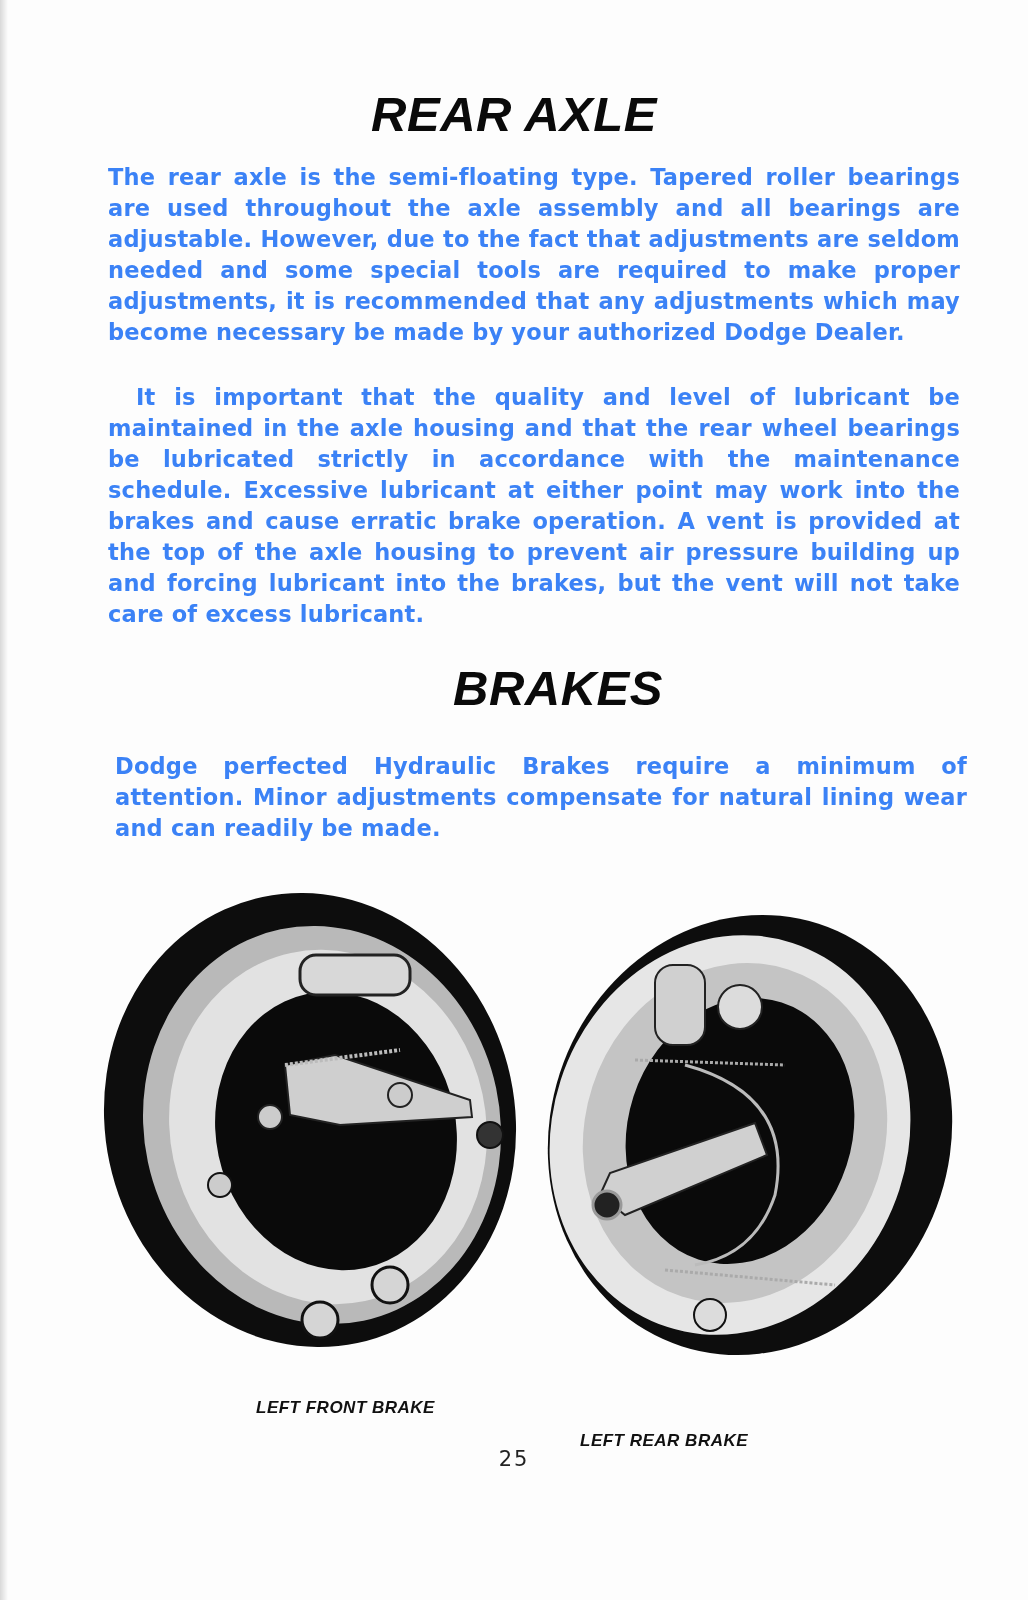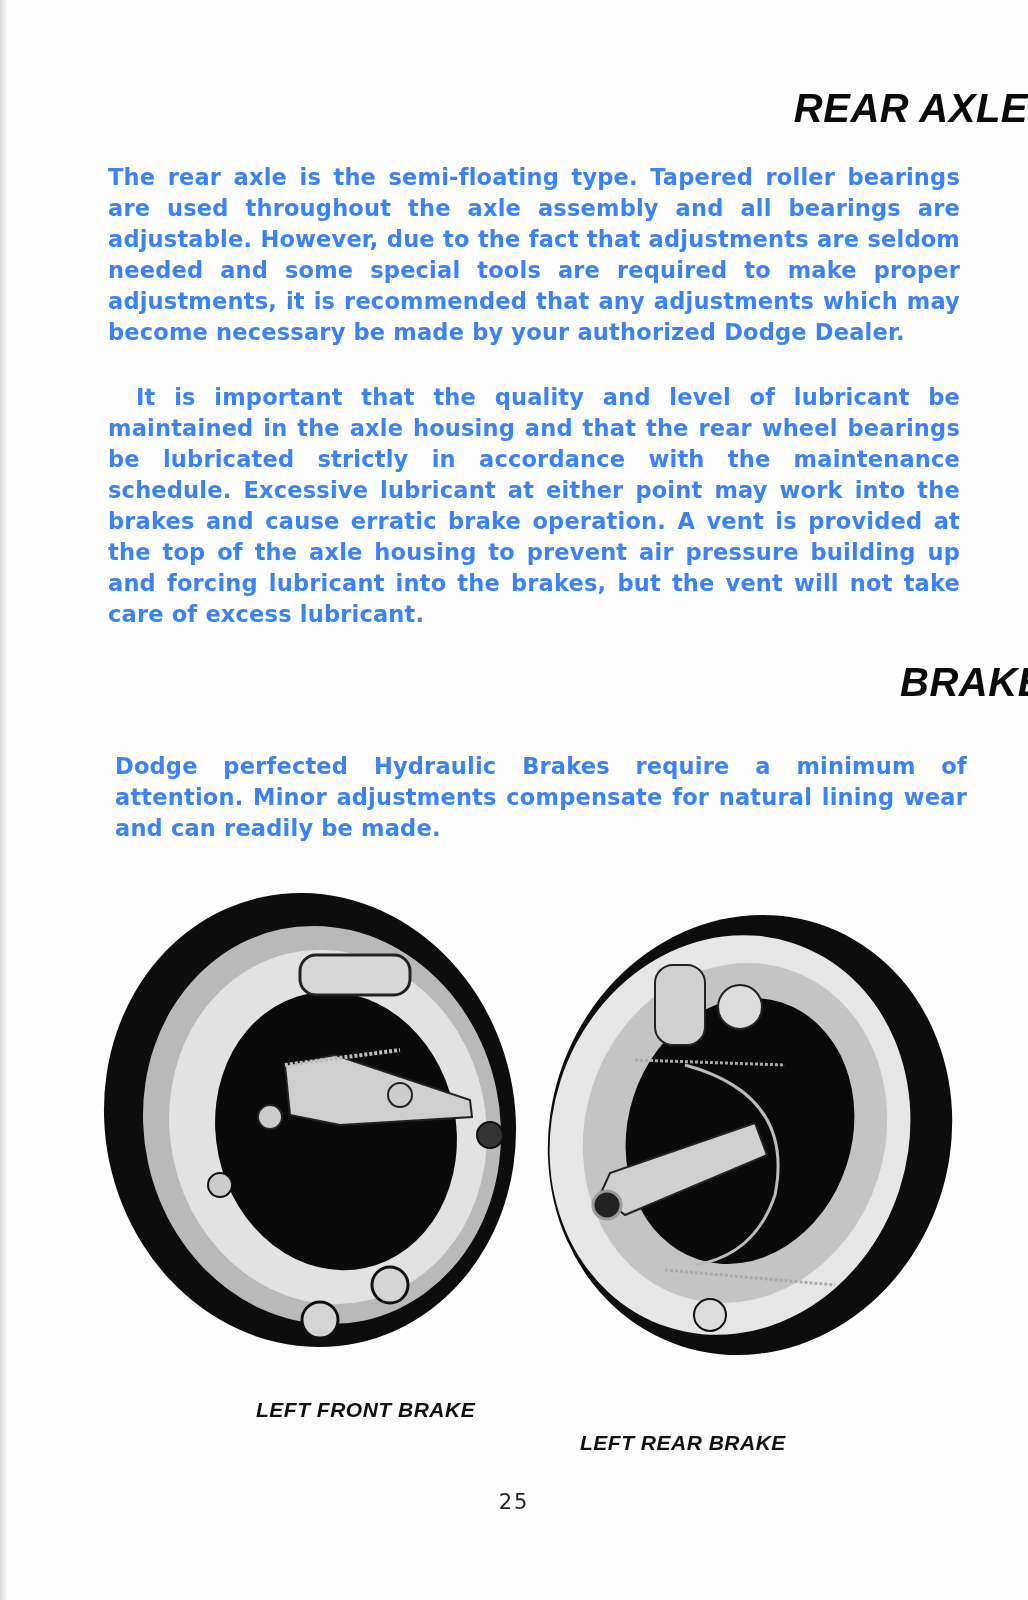--- a/index.html
+++ b/index.html
@@ -1,27 +1,27 @@
 <!DOCTYPE html>
 <html><head>
 <meta charset="utf-8">
 <style>
   html,body{margin:0;padding:0;}
   body{width:1028px;height:1600px;background:#fdfdfd;position:relative;overflow:hidden;
        font-family:"DejaVu Sans","Liberation Sans",sans-serif;color:#111;}
   .edge{position:absolute;left:0;top:0;width:8px;height:1600px;background:linear-gradient(90deg,#d9d9d9,#fdfdfd);}
-  .h{position:absolute;left:0;width:1028px;text-align:right;font-family:"Liberation Sans",sans-serif;
-     font-weight:bold;font-style:italic;font-size:40px;letter-spacing:0.5px;color:#0a0a0a;}
+  .h{position:absolute;left:0;width:1028px;text-align:center;font-family:"Liberation Sans",sans-serif;
+     font-weight:bold;font-style:italic;font-size:49px;letter-spacing:0.5px;color:#0a0a0a;}
   .para{position:absolute;left:108px;width:852px;font-size:22.5px;line-height:31px;text-align:justify;
         color:#3b82f6;letter-spacing:0.2px;font-weight:bold;}
   .para.indent{text-indent:28px;}
   .fig{position:absolute;}
   .cap{position:absolute;font-family:"Liberation Sans",sans-serif;font-weight:bold;font-style:italic;
-       font-size:21px;letter-spacing:0.5px;color:#111;}
-  .pnum{position:absolute;left:0;width:1028px;top:1490px;text-align:center;font-size:21px;letter-spacing:2px;color:#222;}
+       font-size:17px;letter-spacing:0.5px;color:#111;}
+  .pnum{position:absolute;left:0;width:1028px;top:1447px;text-align:center;font-size:21px;letter-spacing:2px;color:#222;}
 </style>
 </head>
 <body>
 
 <div class="edge"></div>
 
 <h1 class="h" style="top:86px;margin:0;">REAR AXLE</h1>
 
 <p class="para" style="top:162px;margin:0;">The rear axle is the semi-floating type. Tapered roller bearings are used throughout the axle assembly and all bearings are adjustable. However, due to the fact that adjustments are seldom needed and some special tools are required to make proper adjustments, it is recommended that any adjustments which may become necessary be made by your authorized Dodge Dealer.</p>
 

